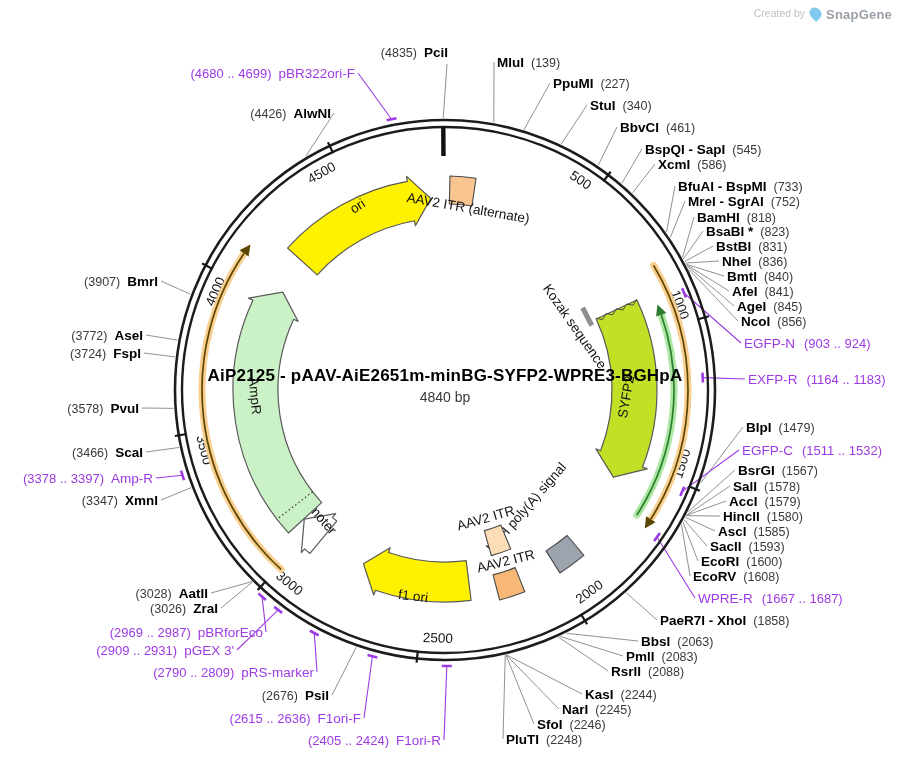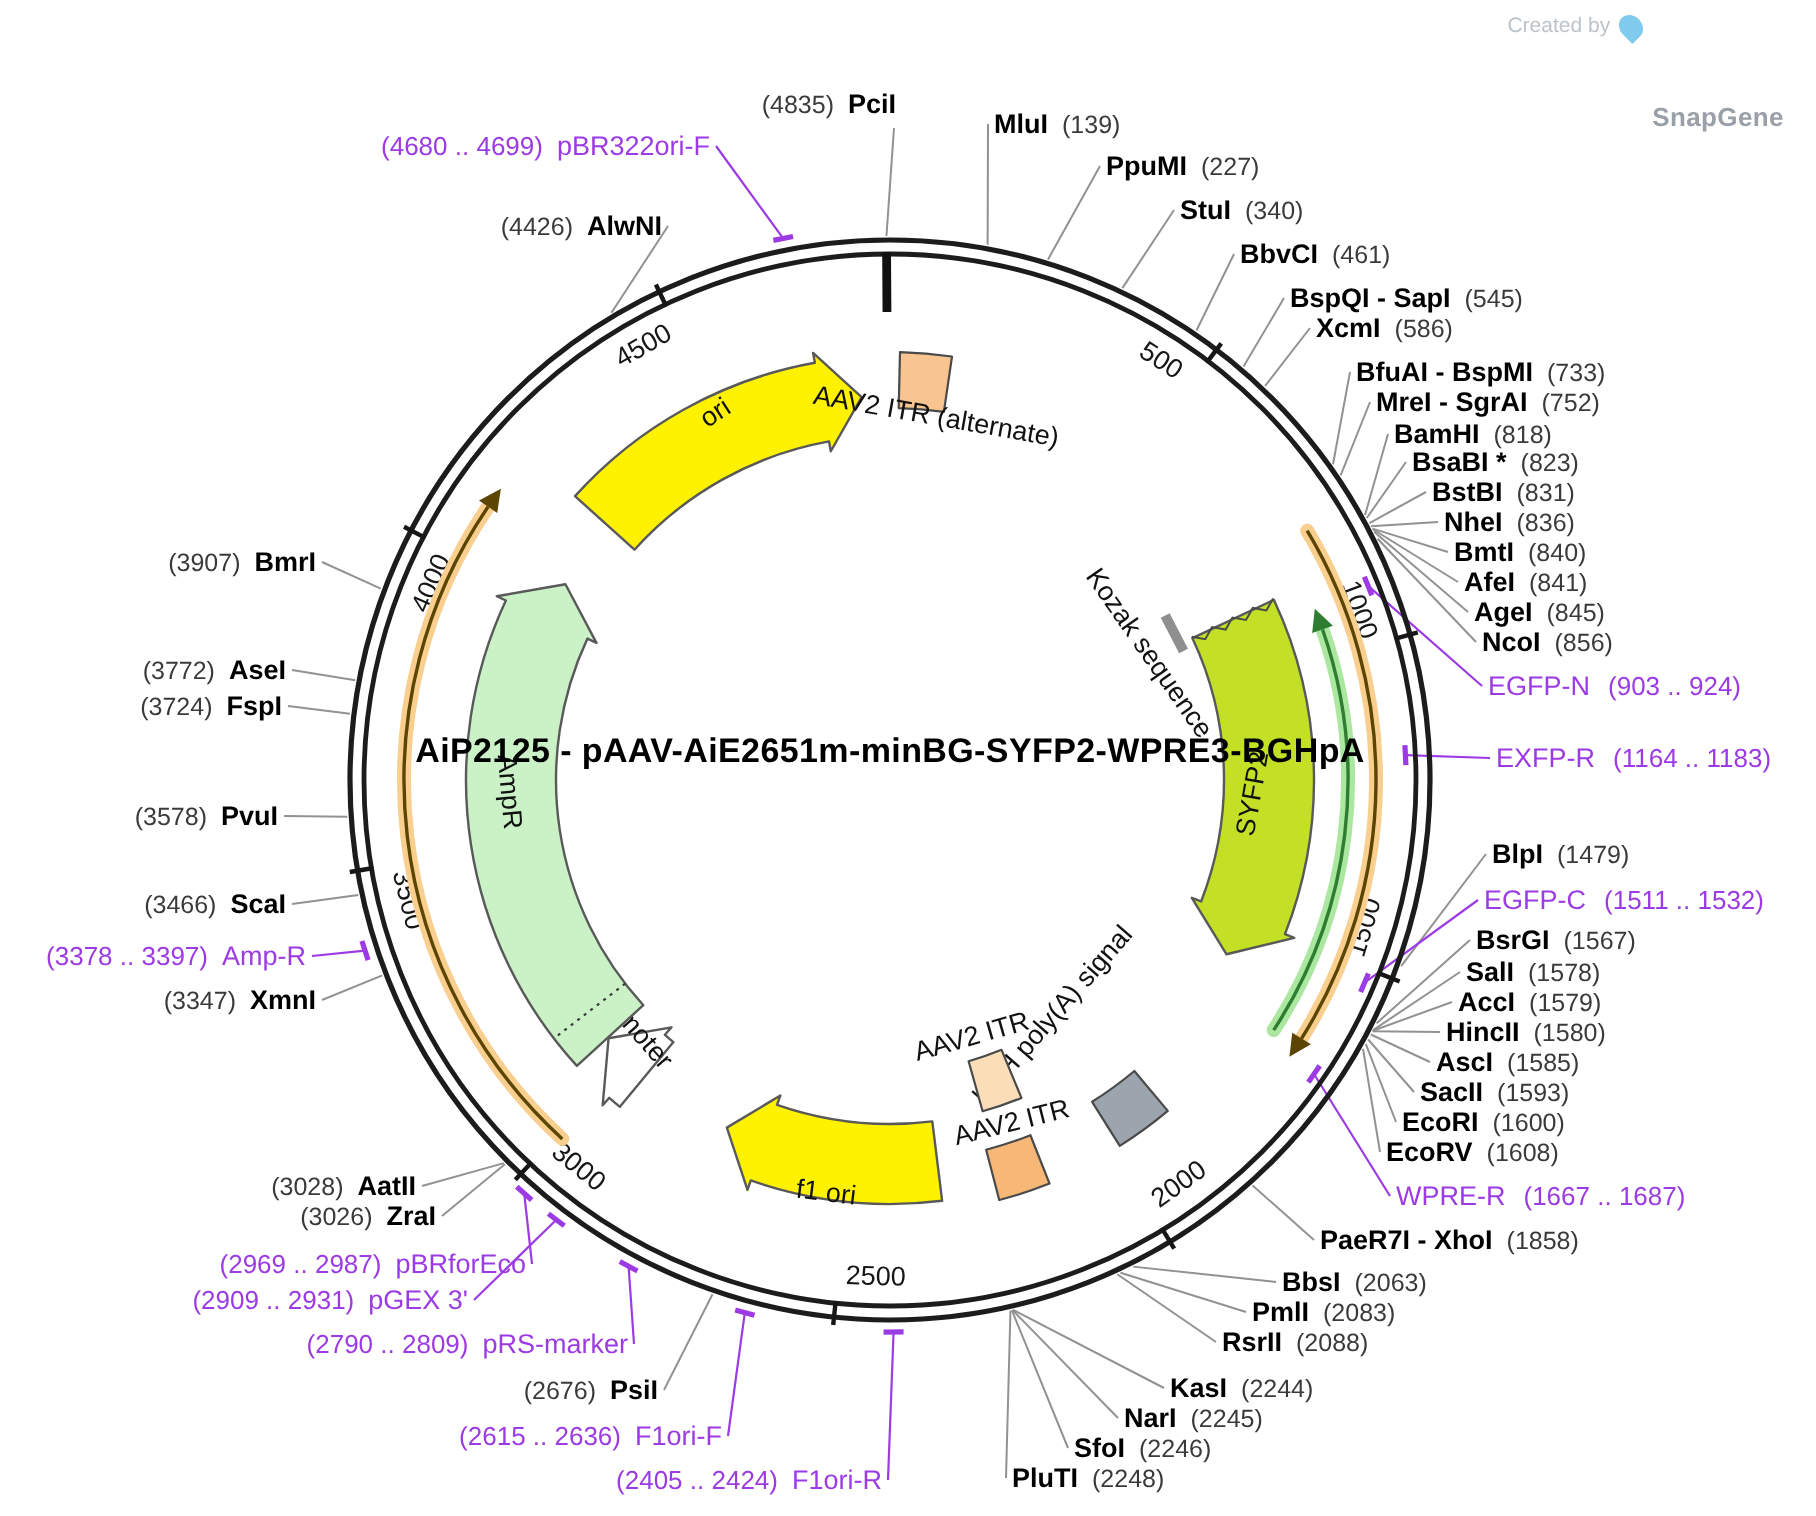--- a/index.html
+++ b/index.html
@@ -6,21 +6,21 @@
   body{width:908px;height:758px;background:#ffffff;position:relative;overflow:hidden;
        font-family:"Liberation Sans","DejaVu Sans",sans-serif;}
   #stage{position:absolute;left:0;top:0;width:908px;height:758px;}
   #map-svg{position:absolute;left:0;top:0;}
   .title-wrap{position:absolute;left:165px;top:366px;width:560px;text-align:center;pointer-events:none;}
   .plasmid-title{font-size:17px;font-weight:bold;color:#000;letter-spacing:0.2px;}
   .plasmid-size{font-size:14px;color:#3a3a3a;margin-top:3px;}
   .watermark{position:absolute;top:7px;right:16px;display:flex;align-items:flex-start;gap:5px;}
   .wm-created{font-size:10.5px;color:#bcc3c9;}
   .wm-logo{width:11px;height:13px;background:#56b8e8;border-radius:50% 50% 50% 0;transform:rotate(-45deg);opacity:.75;}
-  .wm-brand{font-size:13px;color:#99a0a7;font-weight:bold;letter-spacing:0.2px;margin-top:44px;}
+  .wm-brand{font-size:13px;color:#99a0a7;font-weight:bold;letter-spacing:0.2px;}
 </style>
 </head>
 <body>
 
 <div id="stage">
   <div id="map-svg"><svg width="908" height="758" viewBox="0 0 908 758" xmlns="http://www.w3.org/2000/svg">
         <line x1="443.23" y1="118.01" x2="447" y2="64" stroke="#929292" stroke-width="1"></line>
         <line x1="305.75" y1="156.35" x2="334" y2="113" stroke="#929292" stroke-width="1"></line>
         <line x1="190.40" y1="294.28" x2="161" y2="281" stroke="#929292" stroke-width="1"></line>
         <line x1="177.61" y1="340.14" x2="146" y2="335" stroke="#929292" stroke-width="1"></line>
@@ -195,19 +195,20 @@
         <text x="314" y="676.5" fill="#9C3BE4" text-anchor="end"><tspan font-size="13">(2790 .. 2809)</tspan><tspan dx="7" font-size="13.5">pRS-marker</tspan></text>
         <text x="361" y="722.5" fill="#9C3BE4" text-anchor="end"><tspan font-size="13">(2615 .. 2636)</tspan><tspan dx="7" font-size="13.5">F1ori-F</tspan></text>
         <text x="441" y="744.5" fill="#9C3BE4" text-anchor="end"><tspan font-size="13">(2405 .. 2424)</tspan><tspan dx="7" font-size="13.5">F1ori-R</tspan></text>
         <text x="744" y="347.5" fill="#9C3BE4" text-anchor="start"><tspan font-size="13.5">EGFP-N</tspan><tspan dx="9" font-size="13">(903 .. 924)</tspan></text>
         <text x="748" y="383.5" fill="#9C3BE4" text-anchor="start"><tspan font-size="13.5">EXFP-R</tspan><tspan dx="9" font-size="13">(1164 .. 1183)</tspan></text>
         <text x="742" y="454.5" fill="#9C3BE4" text-anchor="start"><tspan font-size="13.5">EGFP-C</tspan><tspan dx="9" font-size="13">(1511 .. 1532)</tspan></text>
         <text x="698" y="602.5" fill="#9C3BE4" text-anchor="start"><tspan font-size="13.5">WPRE-R</tspan><tspan dx="9" font-size="13">(1667 .. 1687)</tspan></text>
       </svg></div>
   <div class="title-wrap">
     <div class="plasmid-title">AiP2125 - pAAV-AiE2651m-minBG-SYFP2-WPRE3-BGHpA</div>
+    <div class="plasmid-size">4840 bp</div>
   </div>
   <div class="watermark">
     <span class="wm-created">Created by</span>
     <span class="wm-logo"></span>
     <span class="wm-brand">SnapGene</span>
   </div>
 </div>
 
 </body></html>

